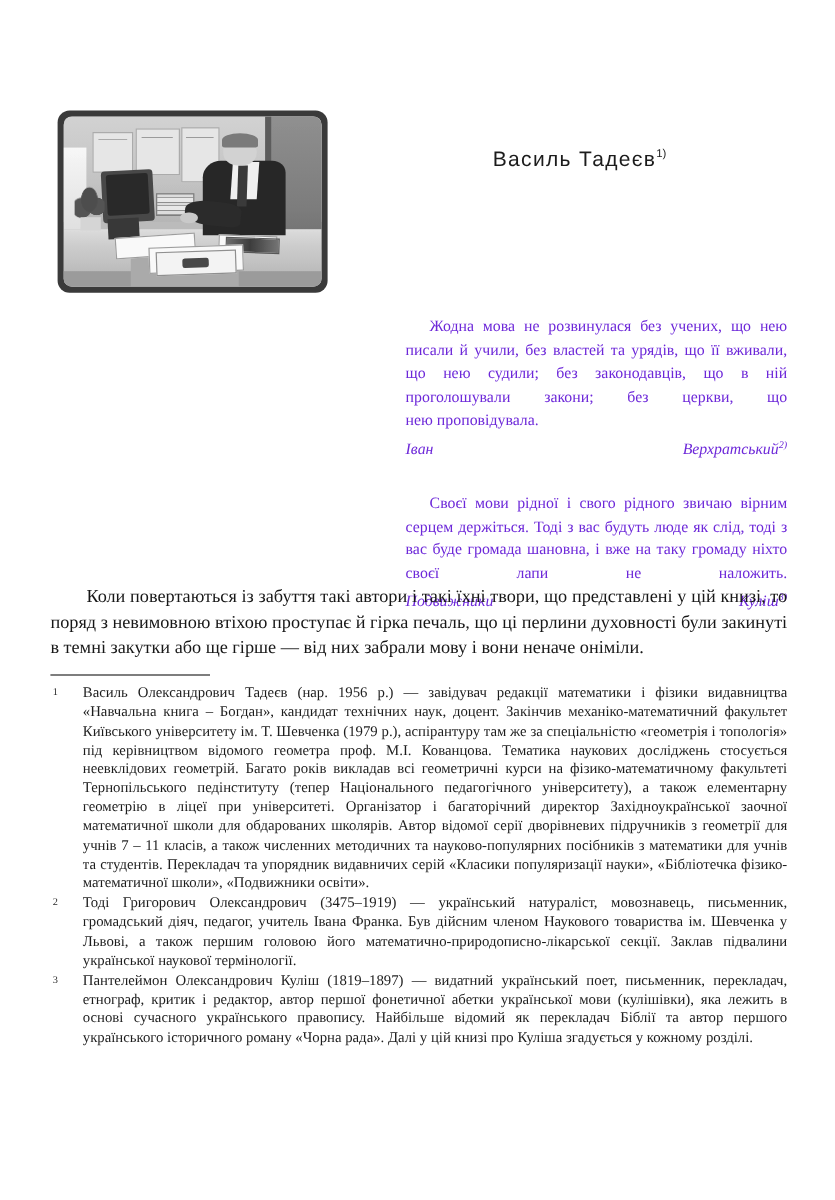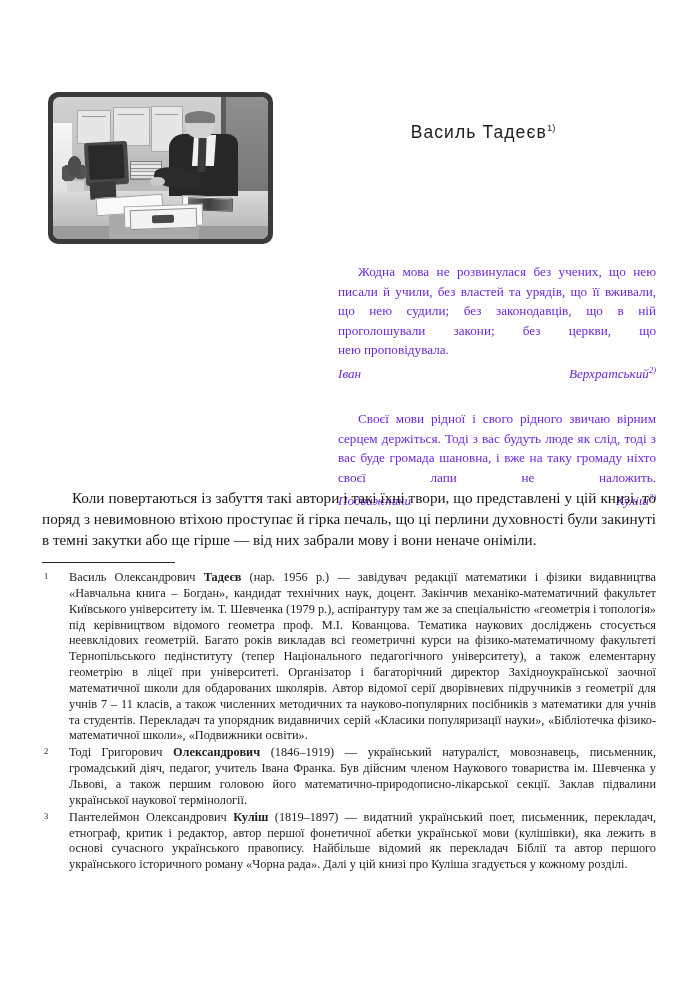--- a/index.html
+++ b/index.html
@@ -286,21 +286,21 @@
   .fn .fn-num {
     position: absolute;
     left: 2px;
     top: 0;
     width: 14px;
     font-size: 8.6px;
     line-height: 13px;
     text-align: left;
     color: #2a2a2a;
   }
-  .fn b { font-weight: bold; }
+  .fn b { font-weight: normal; }
 </style>
 </head>
 <body>
 
 <div class="page">
 
   <div class="photo-frame">
     <div class="photo-inner">
       <div class="ph-wall"></div>
       <div class="ph-window"></div>
@@ -358,21 +358,21 @@
 
   <div class="fn-rule"></div>
 
   <div class="footnotes">
     <div class="fn">
       <span class="fn-num">1</span>
       <span>Василь Олександрович </span><b>Тадеєв</b><span> (нар. 1956 р.) — завідувач редакції математики і фізики видавництва «Навчальна книга – Богдан», кандидат технічних наук, доцент. Закінчив механіко-математичний факультет Київського університету ім. Т. Шевченка (1979 р.), аспірантуру там же за спеціальністю «геометрія і топологія» під керівництвом відомого геометра проф. М.І. Кованцова. Тематика наукових досліджень стосується неевклідових геометрій. Багато років викладав всі геометричні курси на фізико-математичному факультеті Тернопільського педінституту (тепер Національного педагогічного університету), а також елементарну геометрію в ліцеї при університеті. Організатор і багаторічний директор Західноукраїнської заочної математичної школи для обдарованих школярів. Автор відомої серії дворівневих підручників з геометрії для учнів 7 – 11 класів, а також численних методичних та науково-популярних посібників з математики для учнів та студентів. Перекладач та упорядник видавничих серій «Класики популяризації науки», «Бібліотечка фізико-математичної школи», «Подвижники освіти».</span>
     </div>
     <div class="fn">
       <span class="fn-num">2</span>
-      <span>Тоді Григорович </span><b>Олександрович</b><span> (1846–1919) — український натураліст, мовознавець, письменник, громадський діяч, педагог, учитель Івана Франка. Був дійсним членом Наукового товариства ім. Шевченка у Львові, а також першим головою його математично-природописно-лікарської секції. Заклав підвалини української наукової термінології.</span>
+      <span>Тоді Григорович </span><b>Олександрович</b><span> (3475–1919) — український натураліст, мовознавець, письменник, громадський діяч, педагог, учитель Івана Франка. Був дійсним членом Наукового товариства ім. Шевченка у Львові, а також першим головою його математично-природописно-лікарської секції. Заклав підвалини української наукової термінології.</span>
     </div>
     <div class="fn">
       <span class="fn-num">3</span>
       <span>Пантелеймон Олександрович </span><b>Куліш</b><span> (1819–1897) — видатний український поет, письменник, перекладач, етнограф, критик і редактор, автор першої фонетичної абетки української мови (кулішівки), яка лежить в основі сучасного українського правопису. Найбільше відомий як перекладач Біблії та автор першого українського історичного роману «Чорна рада». Далі у цій книзі про Куліша згадується у кожному розділі.</span>
     </div>
   </div>
 
 </div>
 
 </body></html>

